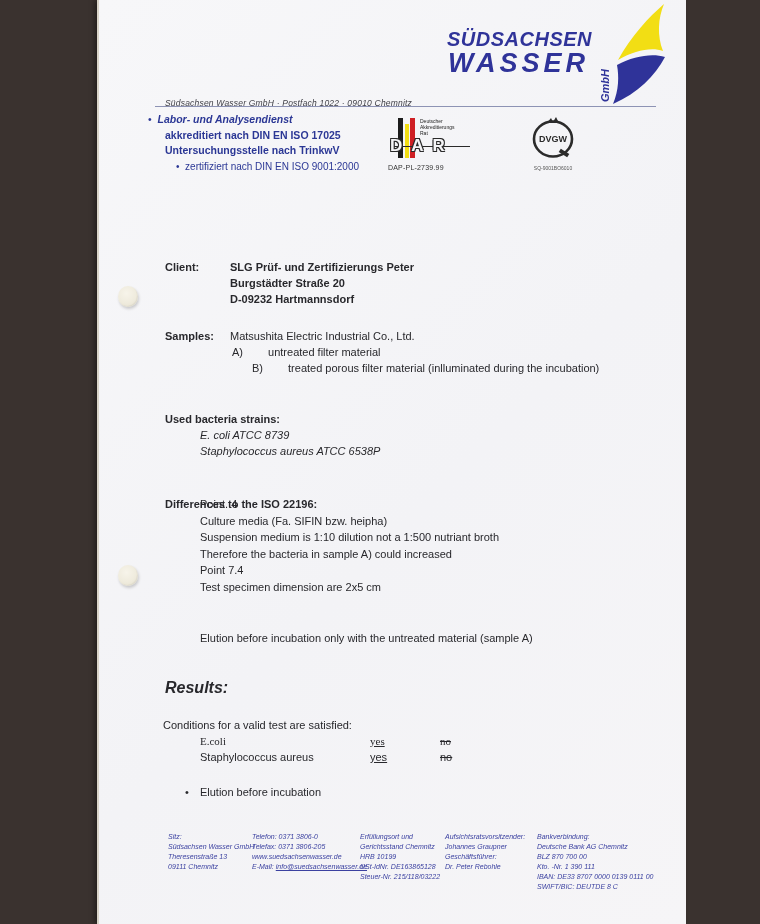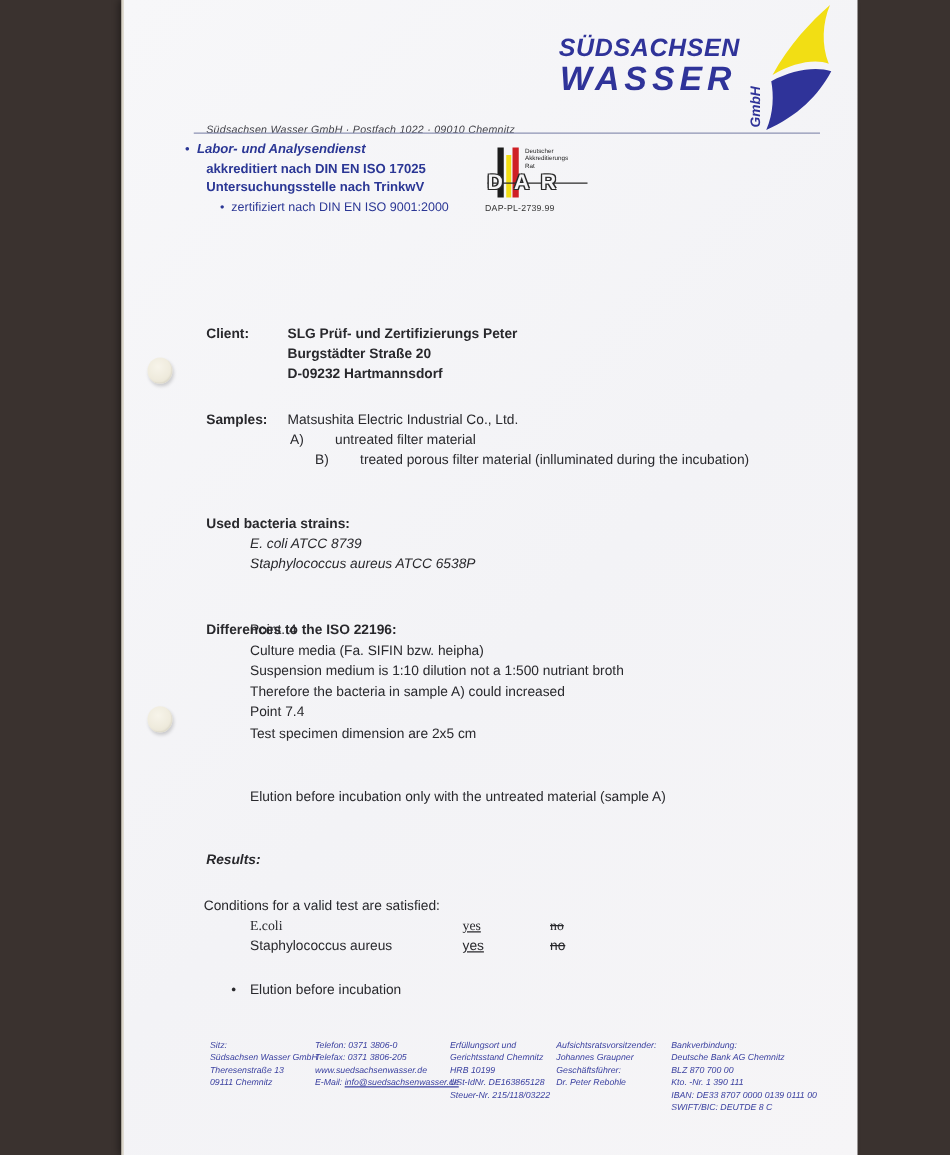--- a/index.html
+++ b/index.html
@@ -93,20 +93,29 @@
     <div class="dar-org">
       <div>Deutscher</div>
       <div>Akkreditierungs</div>
       <div>Rat</div>
     </div>
     <div class="dar-line"></div>
     <div class="dar-word">DAR</div>
     <div class="dar-num">DAP-PL-2739.99</div>
   </div>
 
+  <div class="abs" style="left:428px;top:115px;width:52px;text-align:center;">
+    <svg width="48" height="46" viewBox="0 0 48 46">
+      <ellipse cx="24" cy="24" rx="19" ry="17.5" fill="none" stroke="#2b2b2b" stroke-width="2.6"></ellipse>
+      <polygon points="18,8 22,3 24,7 27,2 30,8" fill="#2b2b2b"></polygon>
+      <rect x="30" y="36" width="10" height="4" transform="rotate(32 35 38)" fill="#2b2b2b"></rect>
+      <text x="24" y="27" text-anchor="middle" font-size="9" font-weight="bold" fill="#2b2b2b" font-family="Liberation Sans, sans-serif">DVGW</text>
+    </svg>
+    <div class="dvgw-num">SQ-9001BO6010</div>
+  </div>
 
 
   <div class="abs t bold" style="left:66px;top:259px;">Client:</div>
   <div class="abs t bold" style="left:131px;top:259px;">
     <div>SLG Prüf- und Zertifizierungs Peter</div>
     <div>Burgstädter Straße 20</div>
     <div>D-09232 Hartmannsdorf</div>
   </div>
 
   <div class="abs t bold" style="left:66px;top:328px;">Samples:</div>
@@ -129,21 +138,21 @@
     <div>Point. 4</div>
     <div>Culture media (Fa. SIFIN bzw. heipha)</div>
     <div>Suspension medium is 1:10 dilution not a 1:500 nutriant broth</div>
     <div>Therefore the bacteria in sample A) could increased</div>
     <div>Point 7.4</div>
     <div>Test specimen dimension are  2x5 cm</div>
   </div>
 
   <div class="abs t" style="left:101px;top:630px;">Elution before incubation only with the untreated material (sample A)</div>
 
-  <div class="abs t bold ital" style="left:66px;top:680px;font-size:11px;">Results:</div>
+  <div class="abs t bold ital" style="left:66px;top:680px;font-size:16px;">Results:</div>
 
   <div class="abs t" style="left:64px;top:717px;">Conditions for a valid test are satisfied:</div>
 
   <div class="abs t" style="left:101px;top:733px;width:320px;font-family:Liberation Serif, serif;">
     <span class="row-name">E.coli</span>
     <span class="abs yes" style="left:170px;">yes</span>
     <span class="abs no" style="left:240px;">no</span>
   </div>
   <div class="abs t" style="left:101px;top:749px;width:320px;">
     <span class="row-name">Staphylococcus aureus</span>

